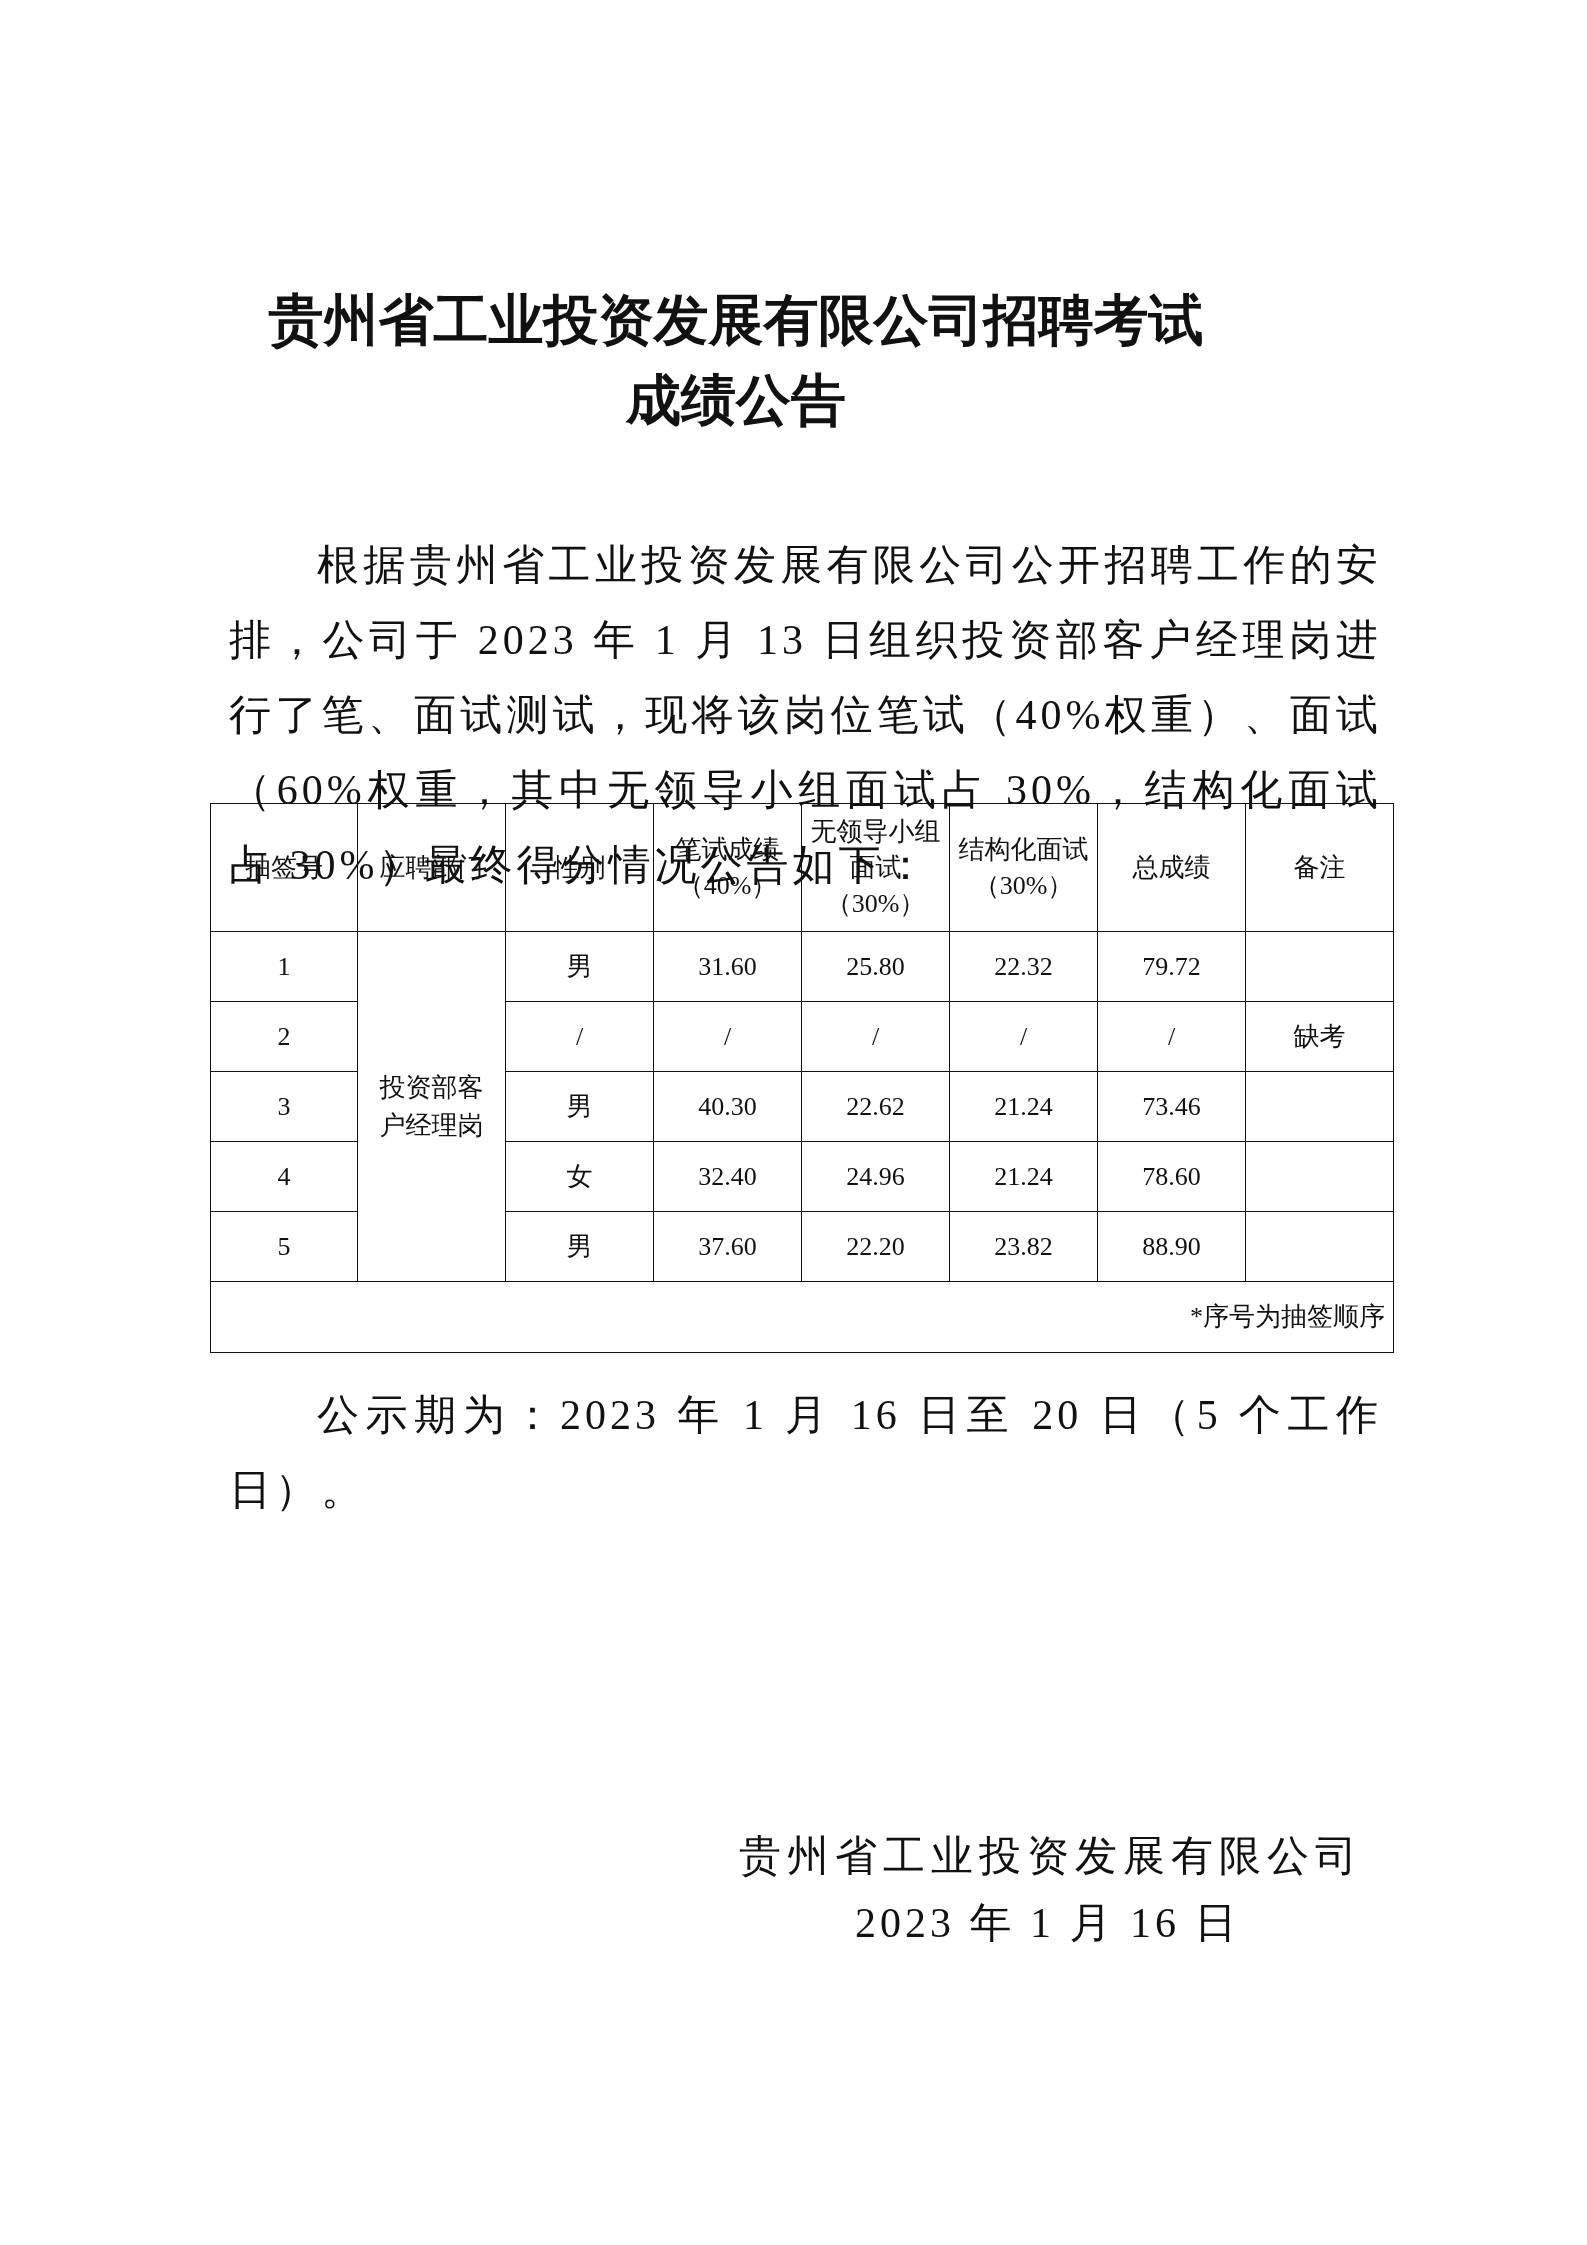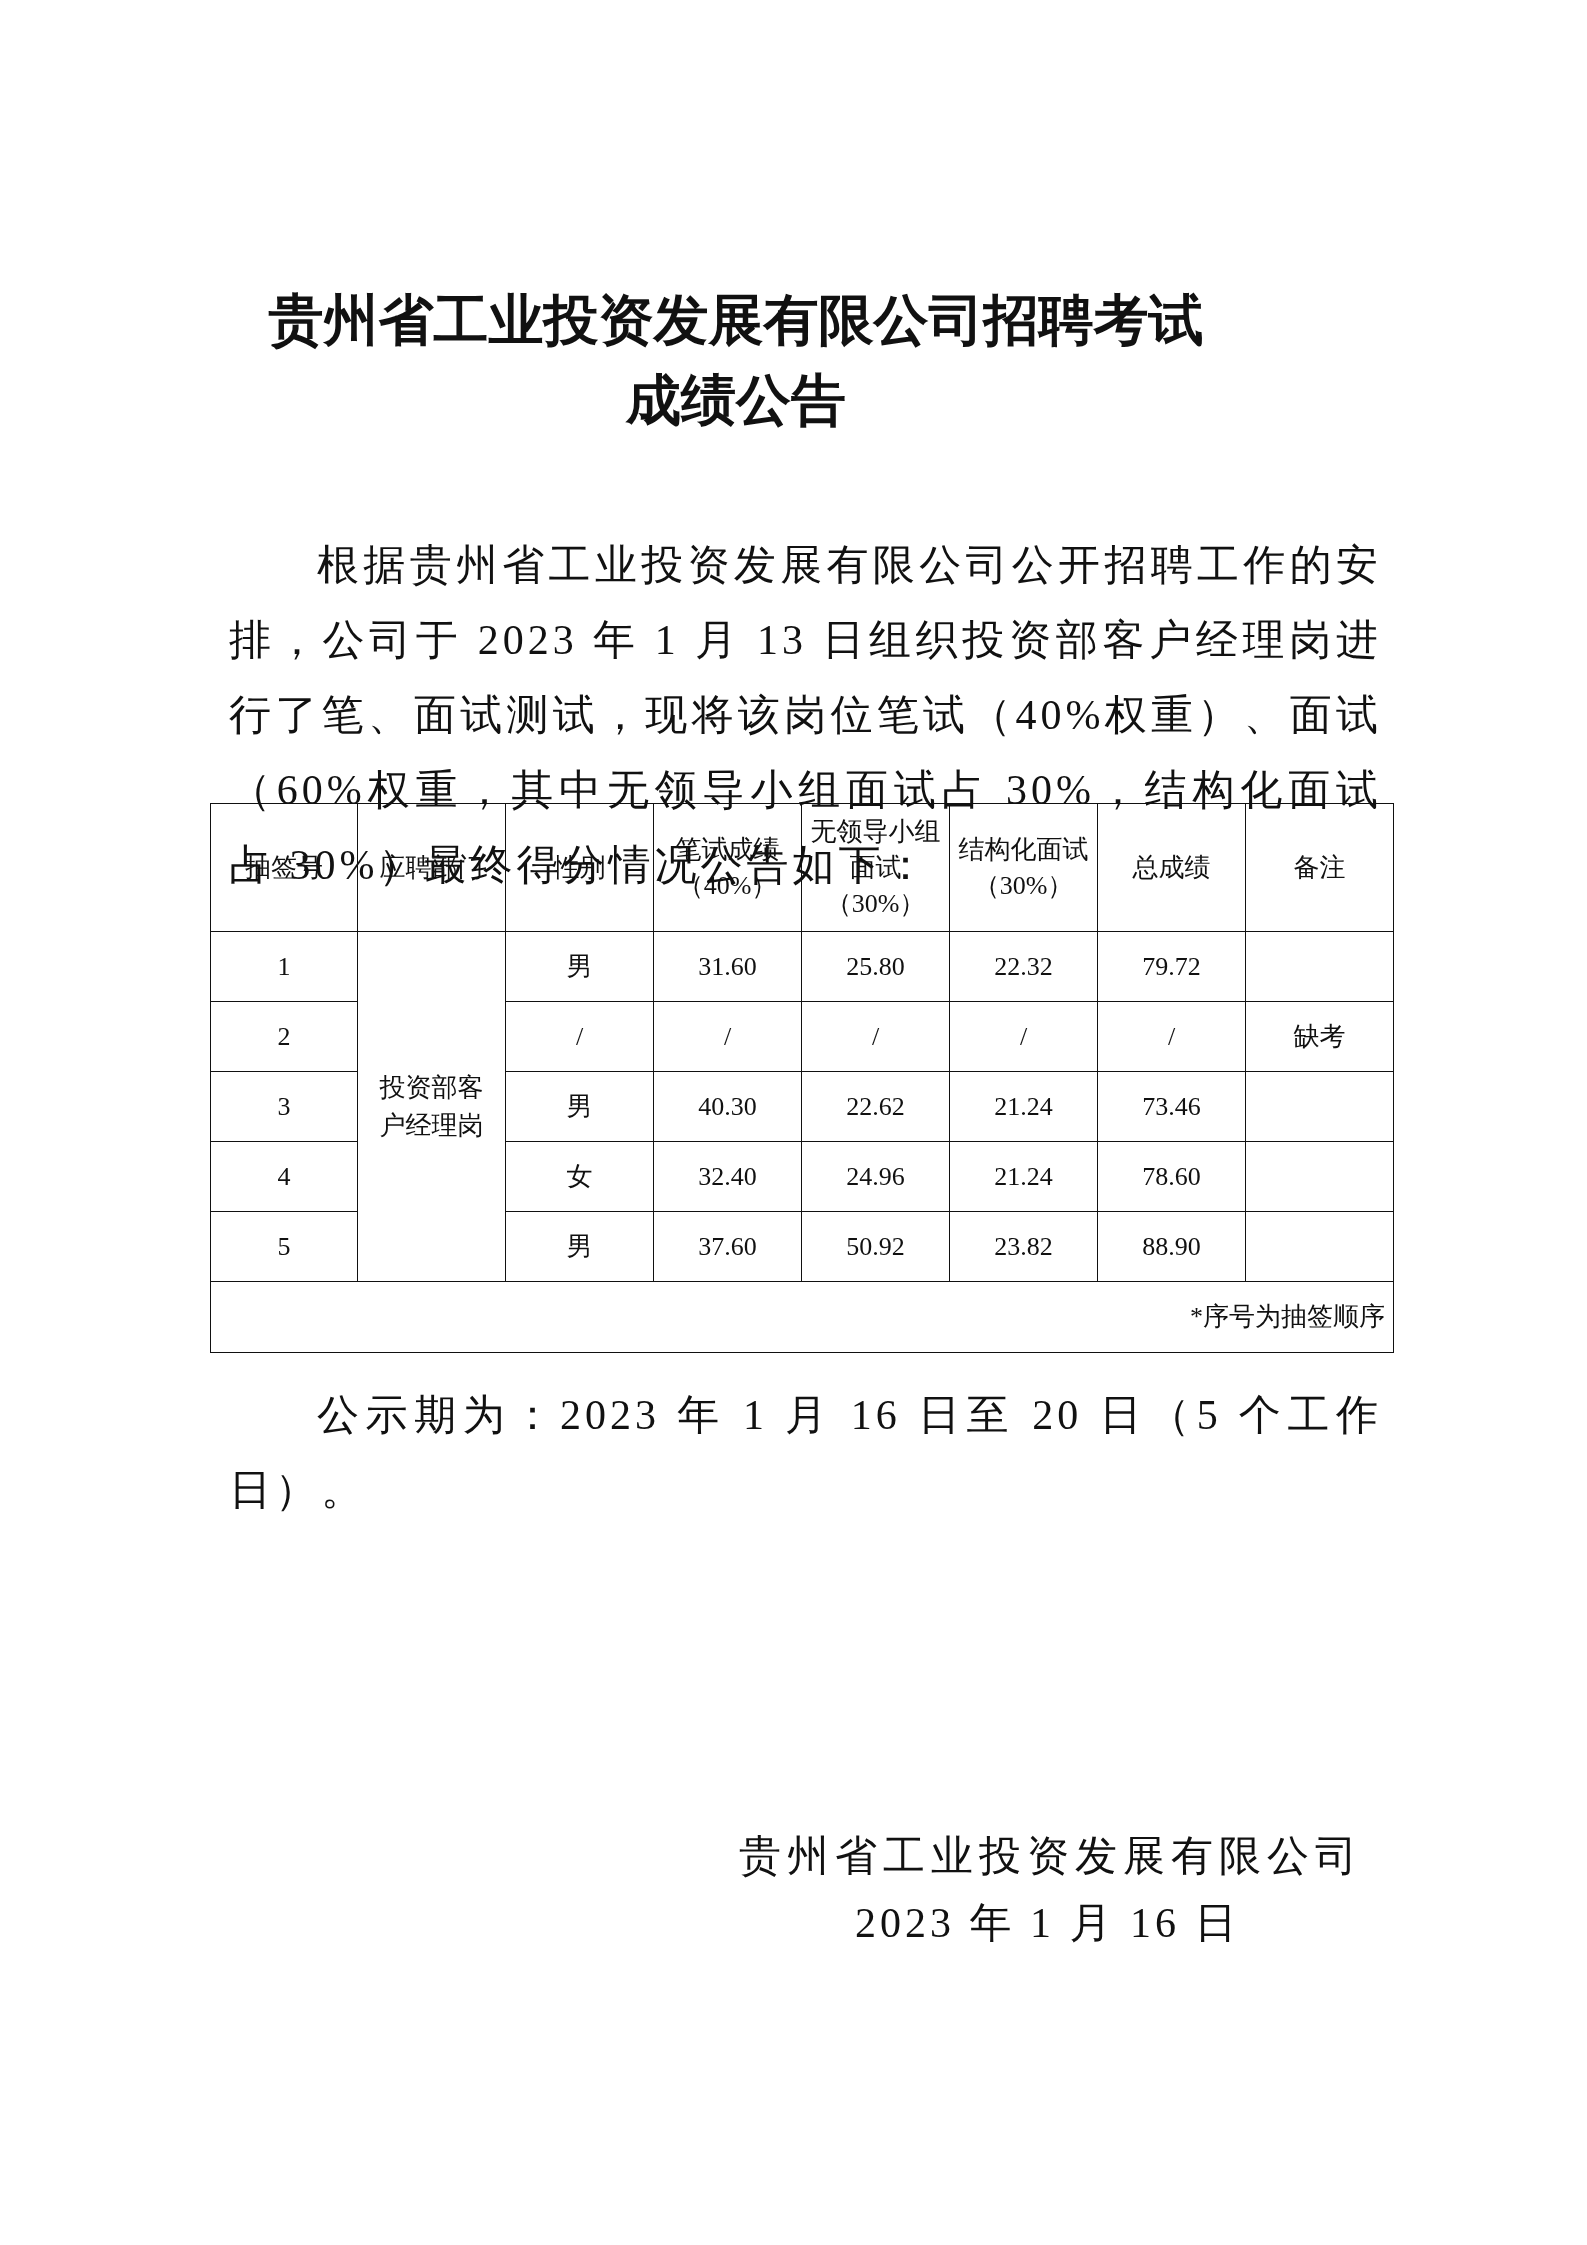--- a/index.html
+++ b/index.html
@@ -109,21 +109,21 @@
       <td>32.40</td>
       <td>24.96</td>
       <td>21.24</td>
       <td>78.60</td>
       <td></td>
     </tr>
     <tr>
       <td>5</td>
       <td>男</td>
       <td>37.60</td>
-      <td>50.92</td>
+      <td>22.20</td>
       <td>23.82</td>
       <td>88.90</td>
       <td></td>
     </tr>
     <tr>
       <td class="note" colspan="8">*序号为抽签顺序</td>
     </tr>
   </tbody>
 </table>
 

